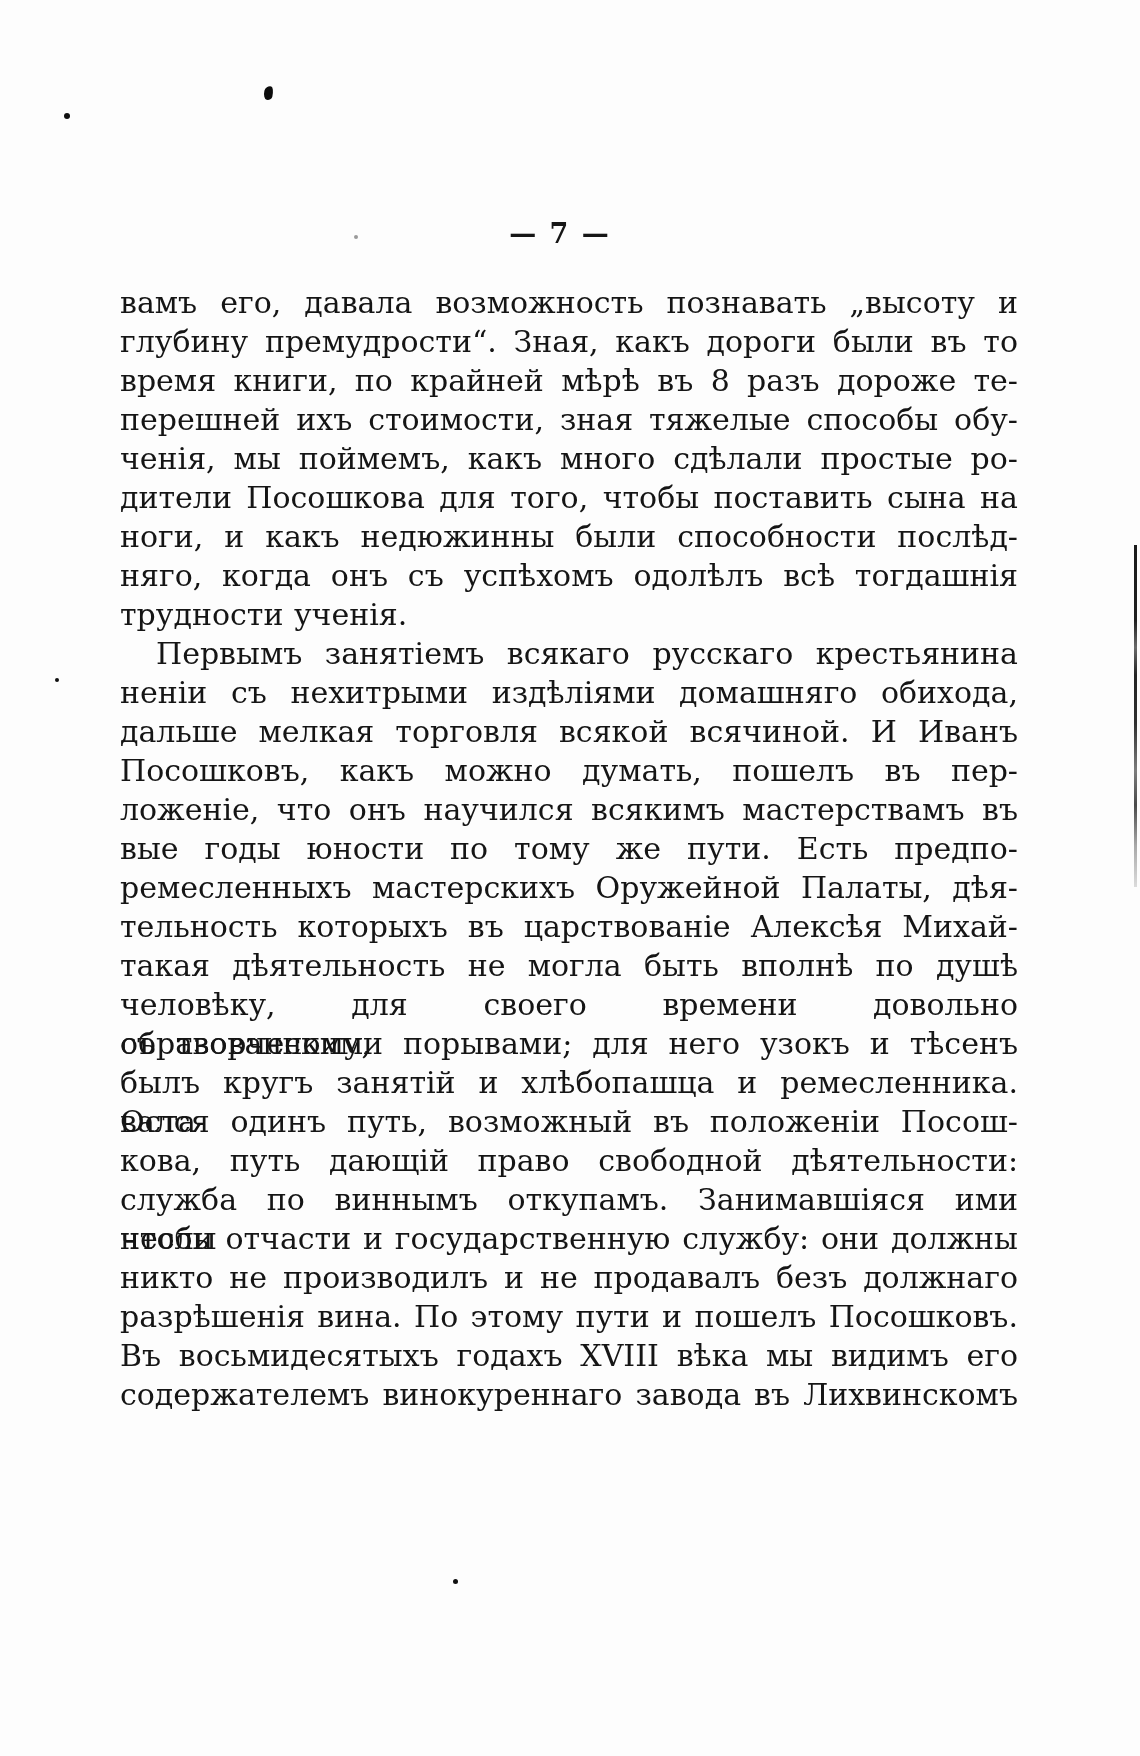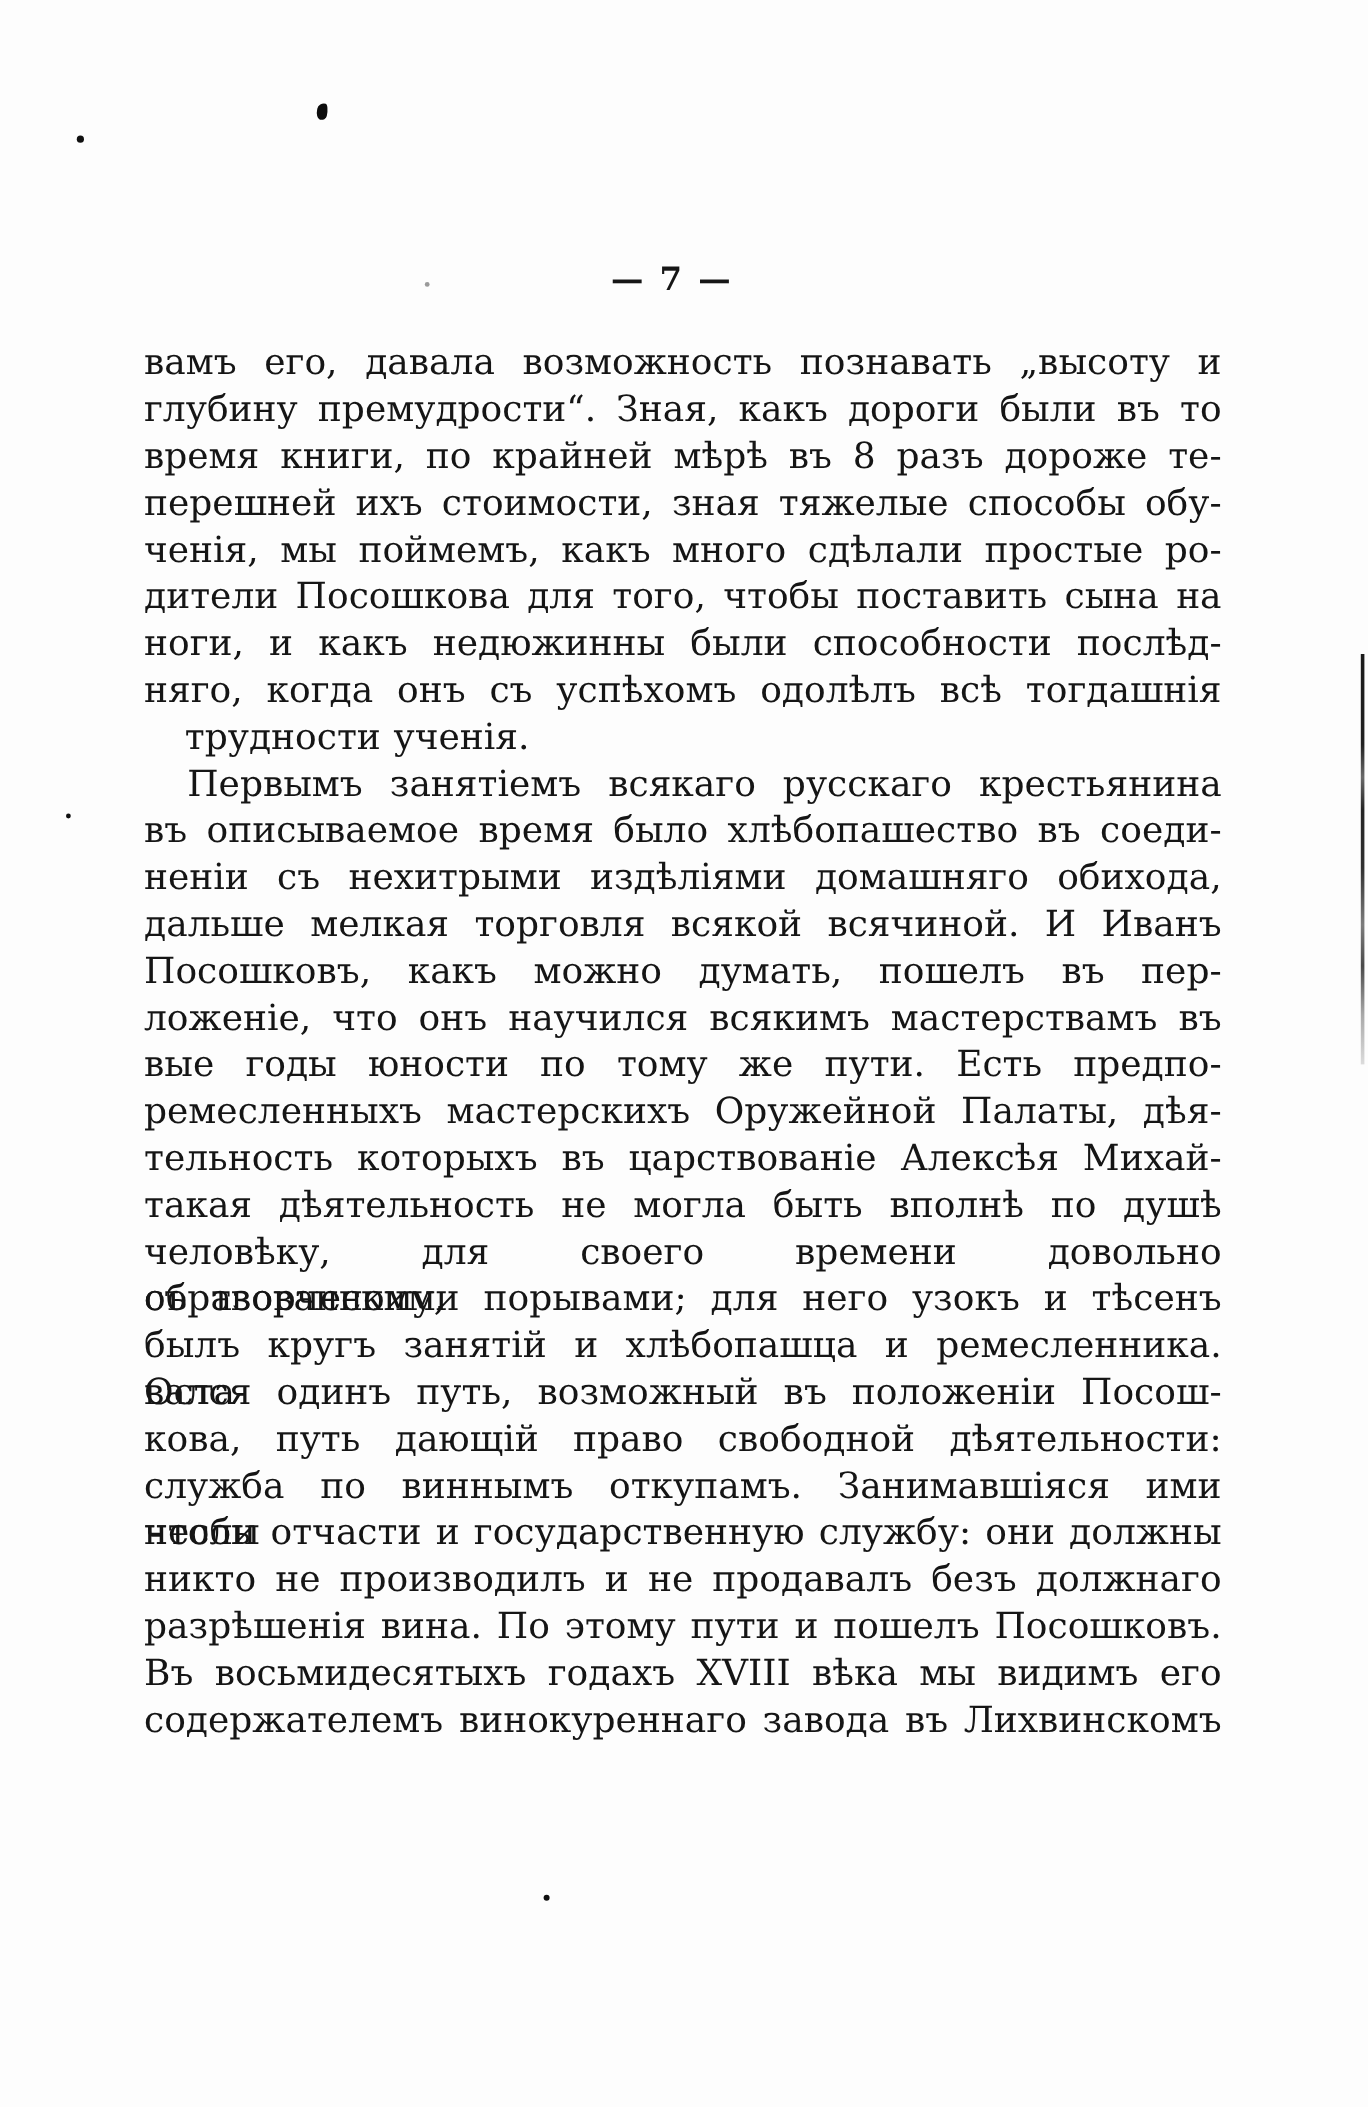--- a/index.html
+++ b/index.html
@@ -41,21 +41,20 @@
     text-align: justify;
     text-align-last: justify;
     word-spacing: 1px;
     color: #151515;
   }
   .line.indent {
     text-indent: 36px;
   }
   .line.pend {
     text-align-last: left;
-    margin-left: 34px;
   }
   
   .speck {
     position: absolute;
     background: #101010;
     border-radius: 50%;
   }
   .ink-blot {
     position: absolute;
     left: 264px;
@@ -94,21 +93,20 @@
       <div class="line">вамъ его, давала возможность познавать „высоту и</div>
       <div class="line">глубину премудрости“. Зная, какъ дороги были въ то</div>
       <div class="line">время книги, по крайней мѣрѣ въ 8 разъ дороже те-</div>
       <div class="line">перешней ихъ стоимости, зная тяжелые способы обу-</div>
       <div class="line">ченія, мы поймемъ, какъ много сдѣлали простые ро-</div>
       <div class="line">дители Посошкова для того, чтобы поставить сына на</div>
       <div class="line">ноги, и какъ недюжинны были способности послѣд-</div>
       <div class="line">няго, когда онъ съ успѣхомъ одолѣлъ всѣ тогдашнія</div>
       <div class="line pend">трудности ученія.</div>
       <div class="line indent">Первымъ занятіемъ всякаго русскаго крестьянина</div>
-      <div class="line">въ описываемое время было хлѣбопашество въ соеди-</div>
       <div class="line">неніи съ нехитрыми издѣліями домашняго обихода,</div>
       <div class="line">дальше мелкая торговля всякой всячиной. И Иванъ</div>
       <div class="line">Посошковъ, какъ можно думать, пошелъ въ пер-</div>
       <div class="line">ложеніе, что онъ научился всякимъ мастерствамъ въ</div>
       <div class="line">вые годы юности по тому же пути. Есть предпо-</div>
       <div class="line">ремесленныхъ мастерскихъ Оружейной Палаты, дѣя-</div>
       <div class="line">тельность которыхъ въ царствованіе Алексѣя Михай-</div>
       <div class="line">такая дѣятельность не могла быть вполнѣ по душѣ</div>
       <div class="line">человѣку, для своего времени довольно образованному,</div>
       <div class="line">съ творческими порывами; для него узокъ и тѣсенъ</div>

